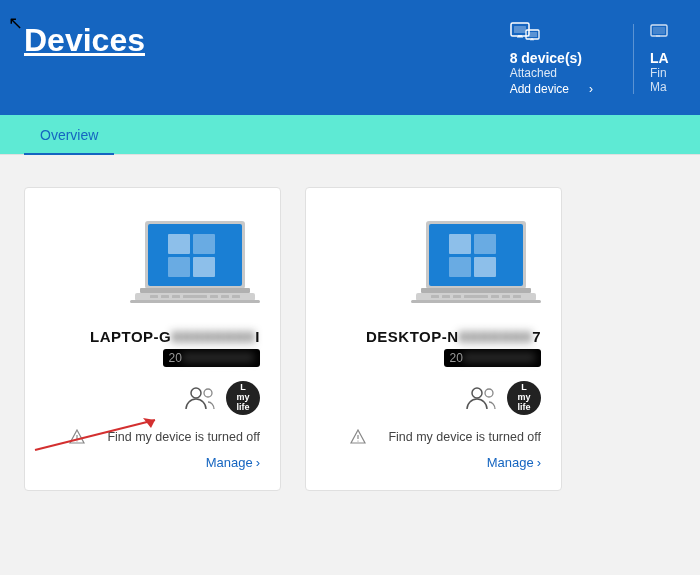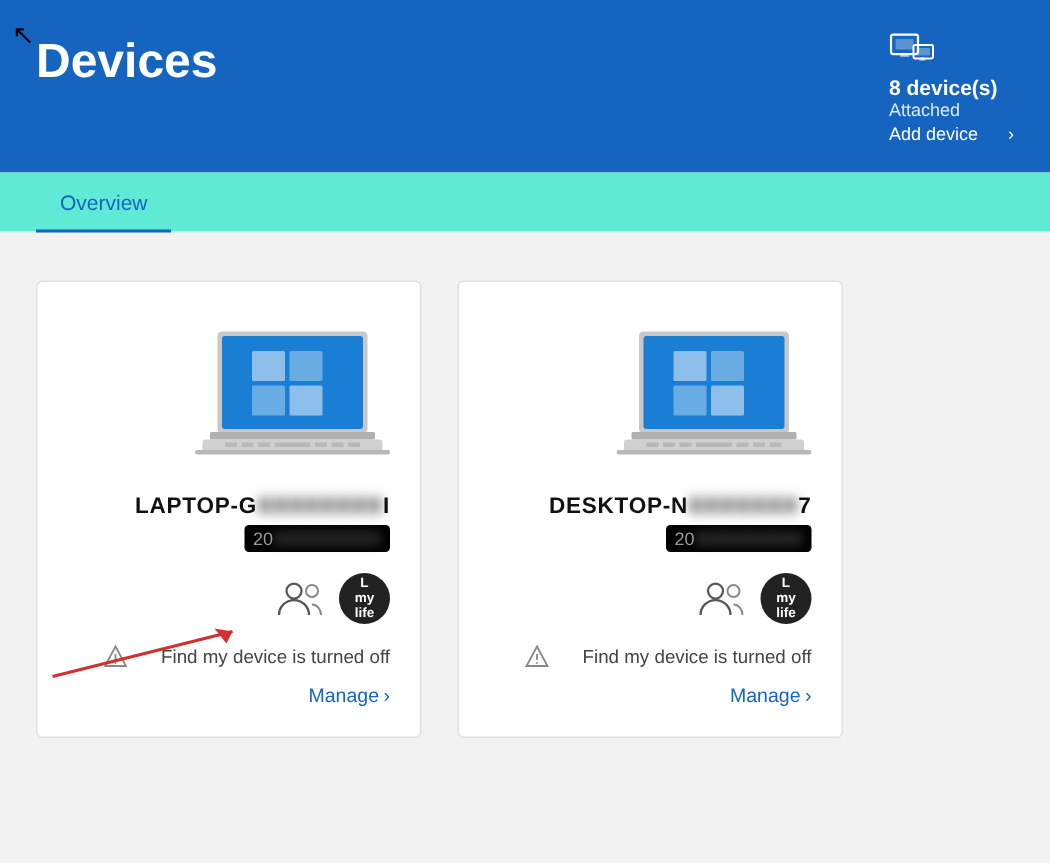--- a/index.html
+++ b/index.html
@@ -18,20 +18,21 @@
       padding: 18px 24px 14px 24px;
       display: flex;
       align-items: flex-start;
       justify-content: space-between;
       min-height: 115px;
     }
     .header-left {
       display: flex;
       align-items: flex-start;
       padding-top: 4px;
+      text-decoration: underline;
     }
     .header-title {
       font-size: 32px;
       font-weight: 600;
       color: white;
     }
     .header-right {
       display: flex;
       gap: 40px;
       align-items: center;
@@ -223,20 +224,30 @@
         <rect x="18" y="10" width="9" height="5" rx="0.3" fill="white" opacity="0.3"></rect>
         <line x1="21" y1="17" x2="23" y2="17" stroke="white" stroke-width="1.2"></line>
         <rect x="20" y="17" width="4" height="1.5" fill="white" opacity="0.5"></rect>
       </svg>
       <span class="header-widget-count">8 device(s)</span>
       <span class="header-widget-sub">Attached</span>
       <a class="header-widget-link">
         <span>Add device</span>
         <span>›</span>
       </a>
+    </div>
+    <div class="header-widget header-widget-partial">
+      <svg width="26" height="22" viewBox="0 0 26 22" fill="none" xmlns="http://www.w3.org/2000/svg" style="margin-bottom:4px; opacity:0.8;">
+        <rect x="1" y="1" width="16" height="11" rx="1.2" stroke="white" stroke-width="1.4" fill="none"></rect>
+        <rect x="3" y="3" width="12" height="7" rx="0.4" fill="white" opacity="0.25"></rect>
+        <line x1="6" y1="12" x2="10" y2="12" stroke="white" stroke-width="1.3"></line>
+      </svg>
+      <span class="header-widget-count" style="font-weight:600;font-size:14px;color:white;">LA</span>
+      <span class="header-widget-sub" style="font-size:12px;color:rgba(255,255,255,0.8);">Fin</span>
+      <span class="header-widget-sub" style="font-size:12px;color:rgba(255,255,255,0.8);">Ma</span>
     </div>
   </div>
 </div>
 
 <div class="tabs-bar">
   <div class="tab active">Overview</div>
 </div>
 
 <div class="content">
 

